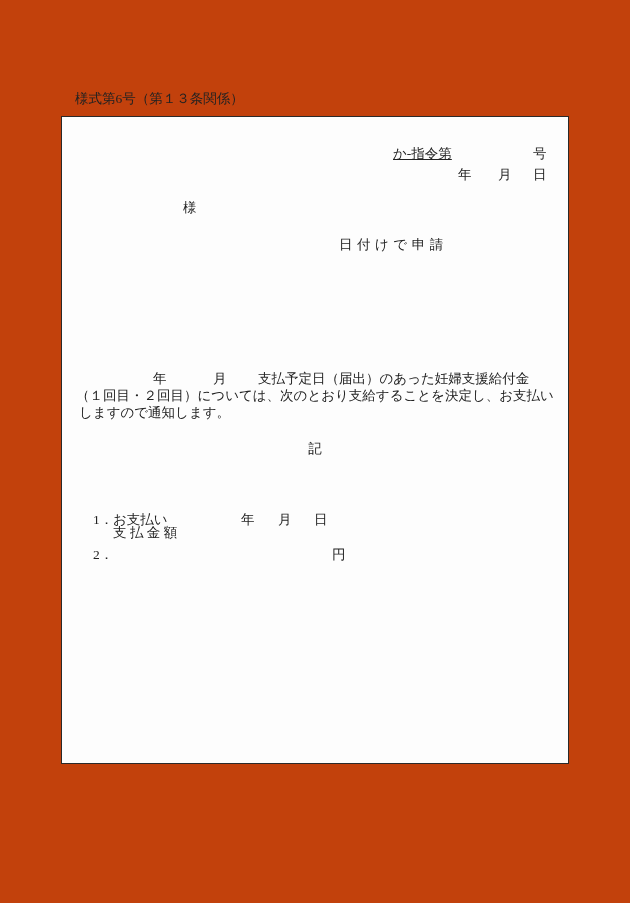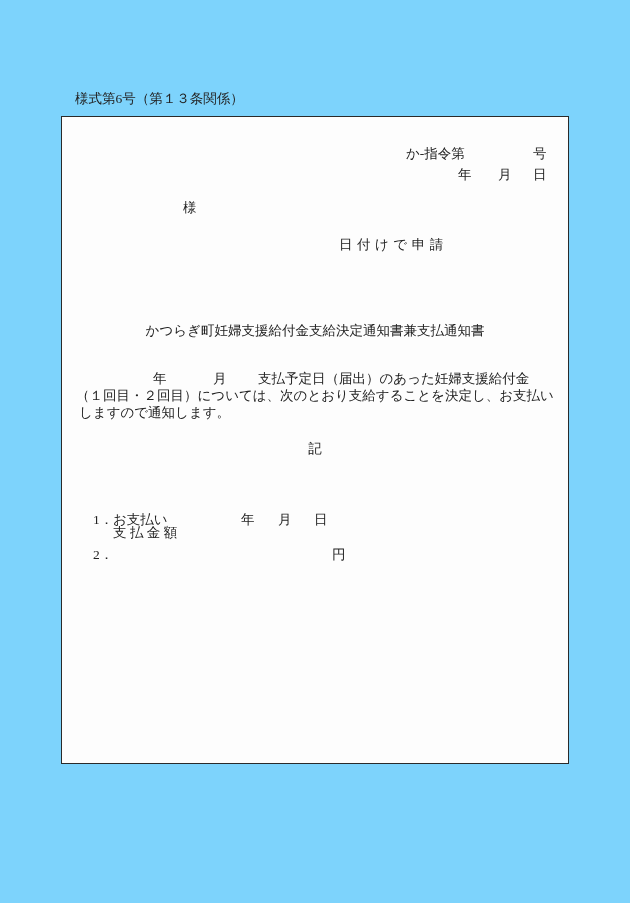--- a/index.html
+++ b/index.html
@@ -4,21 +4,21 @@
 <style>
   html, body {
     margin: 0;
     padding: 0;
     background: #ffffff;
   }
   .page {
     position: relative;
     width: 630px;
     height: 903px;
-    background: #7dd3fc;
+    background: #c2410c;
     color: #222222;
     font-family: "Liberation Serif", "DejaVu Serif", serif;
     font-size: 13.5px;
     line-height: 16px;
     overflow: hidden;
   }
   .t {
     position: absolute;
     white-space: pre;
   }
@@ -49,32 +49,31 @@
 </style>
 </head>
 <body>
 
 <div class="page">
 
   <div class="form-label">様式第6号（第１３条関係）</div>
 
   <div class="doc-frame">
 
-    <span class="t" style="left:344px; top:29px;">か-指令第</span>
+    <span class="t" style="left:331px; top:29px;text-decoration:underline;">か-指令第</span>
     <span class="t" style="left:471px; top:29px;">号</span>
 
     <span class="t" style="left:396px; top:50px;">年</span>
     <span class="t" style="left:436px; top:50px;">月</span>
     <span class="t" style="left:471px; top:50px;">日</span>
 
     <span class="t" style="left:121px; top:83px;">様</span>
 
     <span class="t sender-name" style="left:277px; top:120px;">日付けで申請</span>
 
-    <div class="centered" style="top:206px;">かつらぎ町妊婦支援給付金支給決定通知書兼支払通知書</div>
 
     <span class="t" style="left:91px; top:254px;">年</span>
     <span class="t" style="left:151px; top:254px;">月</span>
     <span class="t" style="left:196px; top:254px;">支払予定日（届出）のあった妊婦支援給付金</span>
     <span class="t" style="left:14px; top:271px;">（１回目・２回目）については、次のとおり支給することを決定し、お支払い</span>
     <span class="t" style="left:17px; top:288px;">しますので通知します。</span>
 
     <div class="centered" style="top:324px;">記</div>
 
     <span class="t" style="left:31px; top:395px;">1．</span>

